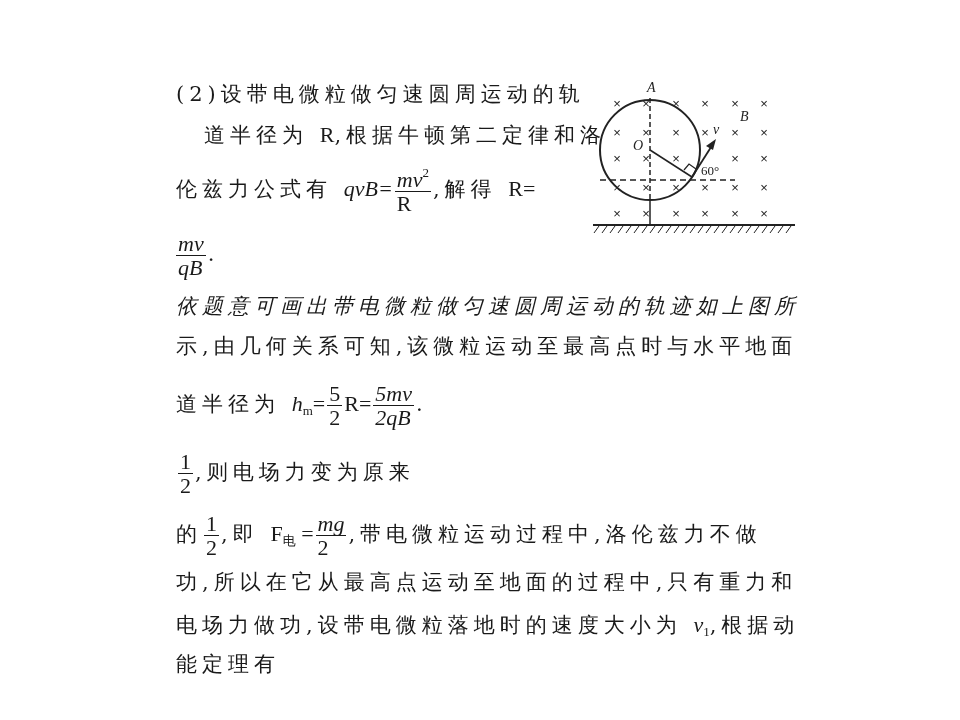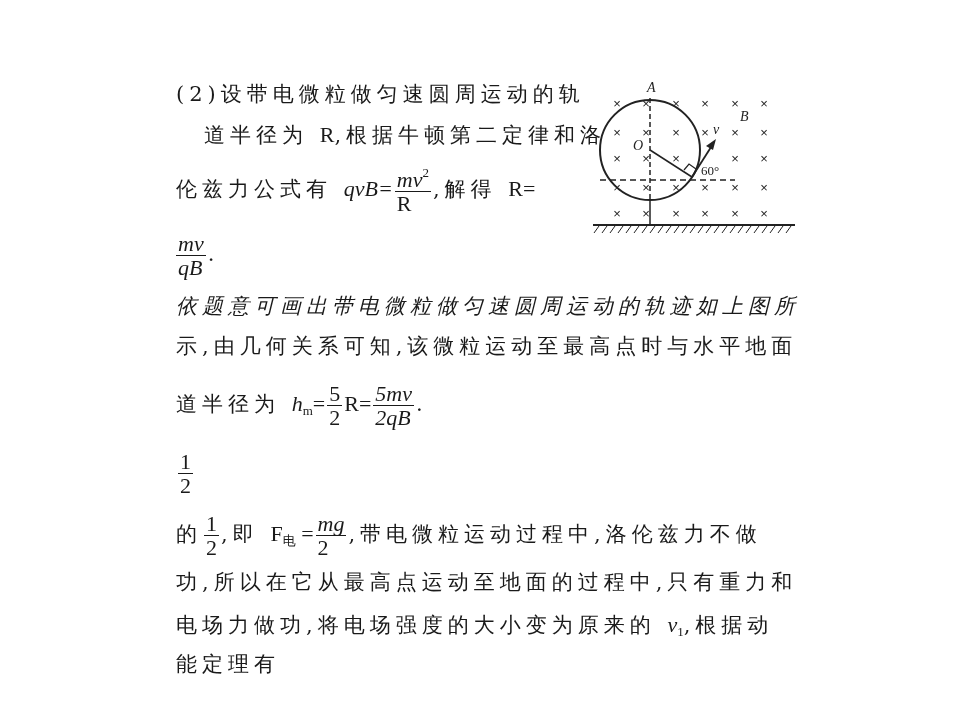--- a/index.html
+++ b/index.html
@@ -44,34 +44,34 @@
 <div class="line" style="top:336px;">
   <span>示,由几何关系可知,该微粒运动至最高点时与水平地面</span>
 </div>
 
 <div class="line" style="top:382px;">
   <span>道半径为</span>
   <span class="math"><span class="it">h</span><span class="sub">m</span><span>=</span></span><span class="frac"><span class="num">5</span><span class="den">2</span></span><span class="math">R=</span><span class="frac"><span class="num it">5mv</span><span class="den it">2qB</span></span><span>.</span>
 </div>
 
 <div class="line" style="top:450px;">
-  <span class="frac"><span class="num">1</span><span class="den">2</span></span>
+  <span class="frac"><span class="num">1</span><span class="den">2</span></span><span>,则电场力变为原来</span>
 </div>
 
 <div class="line" style="top:512px;">
   <span>的</span><span class="frac"><span class="num">1</span><span class="den">2</span></span><span>,即</span>
   <span class="math"><span>F</span><span class="sub">电</span> <span>=</span></span><span class="frac"><span class="num it">mg</span><span class="den">2</span></span><span>,带电微粒运动过程中,洛伦兹力不做</span>
 </div>
 
 <div class="line" style="top:572px;">
   <span>功,所以在它从最高点运动至地面的过程中,只有重力和</span>
 </div>
 
 <div class="line" style="top:614px;">
-  <span>电场力做功,将电场强度的大小变为原来的</span>
+  <span>电场力做功,设带电微粒落地时的速度大小为</span>
   <span class="math"><span class="it">v</span><span class="sub">1</span></span><span>,根据动</span>
 </div>
 
 <div class="line" style="top:654px;">
   <span>能定理有</span>
 </div>
 
 <div id="figure">
   <svg width="215" height="165" viewBox="0 0 215 165" xmlns="http://www.w3.org/2000/svg">
     <g font-family="Liberation Sans, sans-serif" font-size="13" fill="#222" text-anchor="middle">

